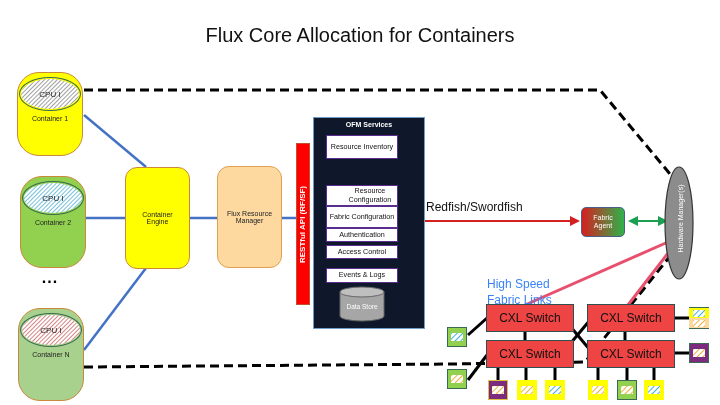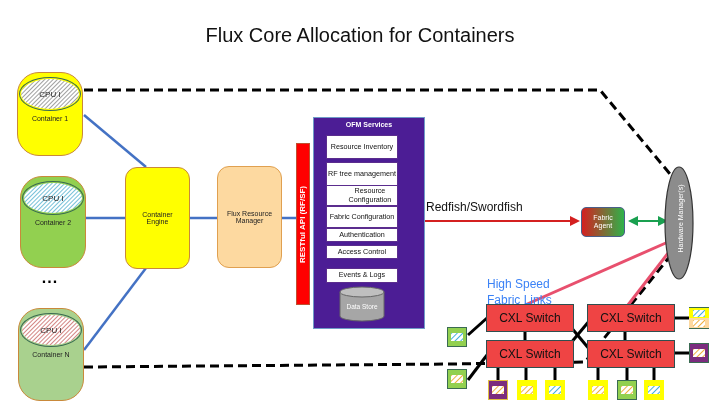--- a/index.html
+++ b/index.html
@@ -138,24 +138,23 @@
 </div>
 
 <div class="node" style="left:217px;top:166px;width:65px;height:102px;background:#fdd9a0;border:1.5px solid #e0a050;border-radius:12px;font-size:7px;color:#222;padding:0 6px;">
   <span>Flux Resource Manager</span>
 </div>
 
 <div class="node" style="left:296px;top:143px;width:14px;height:162px;background:#ff0000;border:1px solid #c05030;">
   <span style="transform:rotate(-90deg);white-space:nowrap;color:#fff;font-weight:bold;font-size:8px;">RESTful API (RF/SF)</span>
 </div>
 
-<div style="position:absolute;left:313px;top:117px;width:112px;height:212px;background:#4c1d95;border:1.5px solid #6f9cc8;box-sizing:border-box;">
+<div style="position:absolute;left:313px;top:117px;width:112px;height:212px;background:#0f172a;border:1.5px solid #6f9cc8;box-sizing:border-box;">
   <div style="position:absolute;left:0;top:3px;width:100%;text-align:center;color:#fff;font-weight:bold;font-size:7px;">OFM Services</div>
   <div class="svc" style="top:17px;height:24px;">Resource Inventory</div>
-  <div class="svc" style="top:44px;height:24px;">RF tree management</div>
   <div class="svc" style="top:67px;height:21px;padding-left:16px;">Resource Configuration</div>
   <div class="svc" style="top:88px;height:22px;">Fabric Configuration</div>
   <div class="svc" style="top:110px;height:14px;">Authentication</div>
   <div class="svc" style="top:127px;height:14px;">Access Control</div>
   <div class="svc" style="top:150px;height:15px;">Events &amp; Logs</div>
   <div style="position:absolute;left:25px;top:168px;width:46px;height:36px;">
     <svg width="46" height="36" style="position:absolute;left:0;top:0;">
       <path d="M1,6 L1,30 A22,5 0 0 0 45,30 L45,6" fill="#a6a6a6" stroke="#666" stroke-width="1"></path>
       <ellipse cx="23" cy="6" rx="22" ry="5" fill="#bfbfbf" stroke="#666" stroke-width="1"></ellipse>
     </svg>

